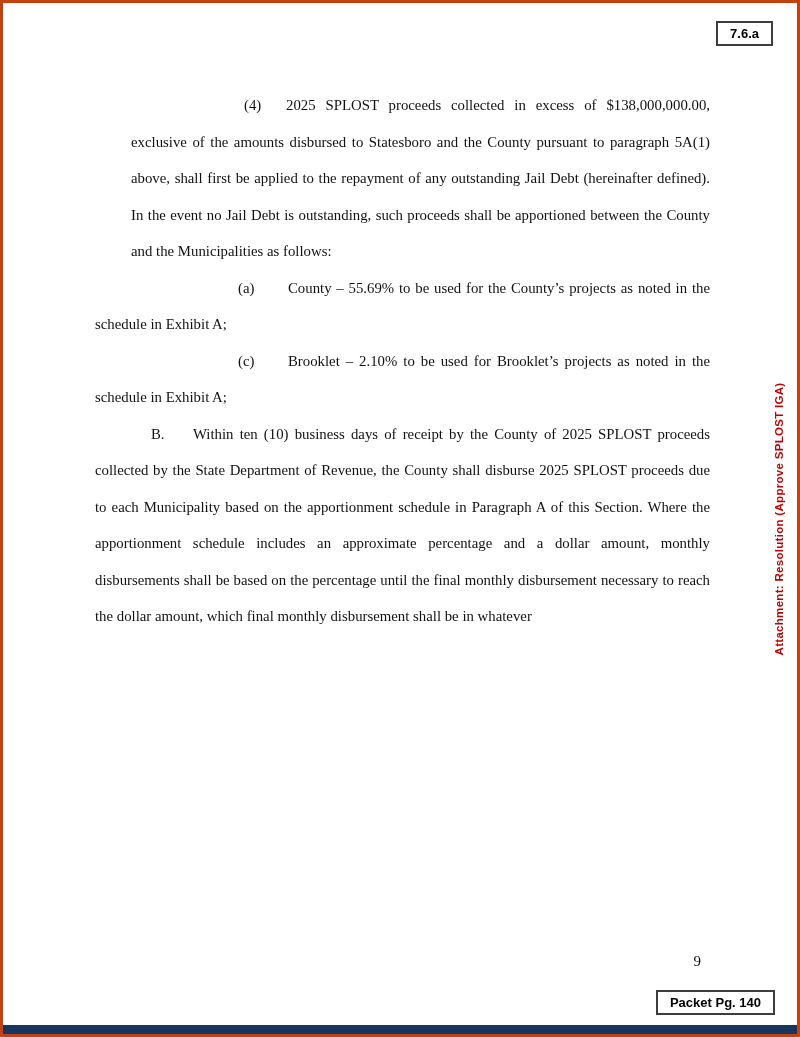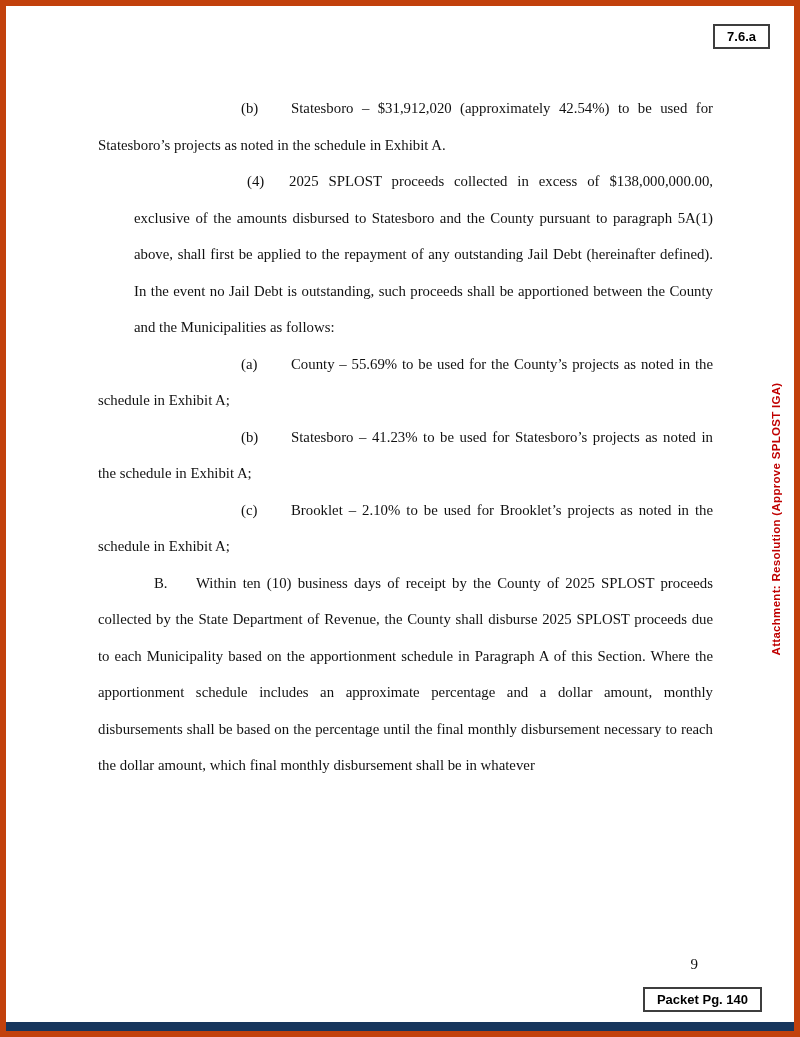--- a/index.html
+++ b/index.html
@@ -1,21 +1,21 @@
 <!DOCTYPE html>
 <html><head>
 <meta charset="utf-8">
 <style>
   html, body { margin: 0; padding: 0; background: #9e9e9e; }
   .page {
     position: relative;
     width: 800px;
     height: 1037px;
     background: #ffffff;
-    border: 6px solid #c2410c;
+    border: 3px solid #c2410c;
     box-sizing: border-box;
     overflow: hidden;
     font-family: "Liberation Serif", serif;
     color: #111111;
   }
   .content {
     position: absolute;
     left: 92px;
     top: 84px;
     width: 615px;
@@ -36,21 +36,21 @@
     border: 2px solid #3d3d3d;
     background: #ffffff;
     font-family: "Liberation Sans", sans-serif;
     font-weight: bold;
     font-size: 13px;
     color: #000000;
     padding: 3px 12px;
     white-space: nowrap;
   }
   .badge-top    { top: 18px;  right: 24px; }
-  .badge-bottom { bottom: 19px; right: 32px; }
+  .badge-bottom { bottom: 19px; right: 22px; }
 
   .page-number {
     position: absolute;
     top: 950px;
     right: 96px;
     font-size: 15px;
     font-family: "Liberation Serif", serif;
   }
 
   .sidebar-text {
@@ -78,27 +78,25 @@
 </style>
 </head>
 <body>
 
 <div class="page">
 
   <div class="badge badge-top">7.6.a</div>
 
   <div class="content">
 
-    <p class="indent-sub"><span class="plabel w50">(b)</span><span>Statesboro – $31,912,020 (approximately 42.54%) to be used for Statesboro’s projects as noted in the schedule in Exhibit A.</span></p>
 
     <p class="indent-num"><span class="plabel w42">(4)</span><span>2025 SPLOST proceeds collected in excess of $138,000,000.00, exclusive of the amounts disbursed to Statesboro and the County pursuant to paragraph 5A(1) above,  shall first be applied to the repayment of any outstanding Jail Debt (hereinafter defined). In the event no Jail Debt is outstanding, such proceeds shall be apportioned between the County and the Municipalities as follows:</span></p>
 
     <p class="indent-sub"><span class="plabel w50">(a)</span><span>County – 55.69% to be used for the County’s projects as noted in the schedule in Exhibit A;</span></p>
 
-    <p class="indent-sub"><span class="plabel w50">(b)</span><span>Statesboro – 41.23% to be used for Statesboro’s projects as noted in the schedule in Exhibit A;</span></p>
 
     <p class="indent-sub"><span class="plabel w50">(c)</span><span>Brooklet – 2.10% to be used for Brooklet’s projects as noted in the schedule in Exhibit A;</span></p>
 
 
 
     <p class="indent-main"><span class="plabel w42">B.</span><span>Within ten (10) business days of receipt by the County of 2025 SPLOST proceeds collected by the State Department of Revenue, the County shall disburse 2025 SPLOST proceeds due to each Municipality based on the apportionment schedule in Paragraph A of this Section. Where the apportionment schedule includes an approximate percentage and a dollar amount, monthly disbursements shall be based on the percentage until the final monthly disbursement necessary to reach the dollar amount, which final monthly disbursement shall be in whatever</span></p>
 
   </div>
 
   <div class="sidebar-text">Attachment: Resolution  (Approve SPLOST IGA)</div>

